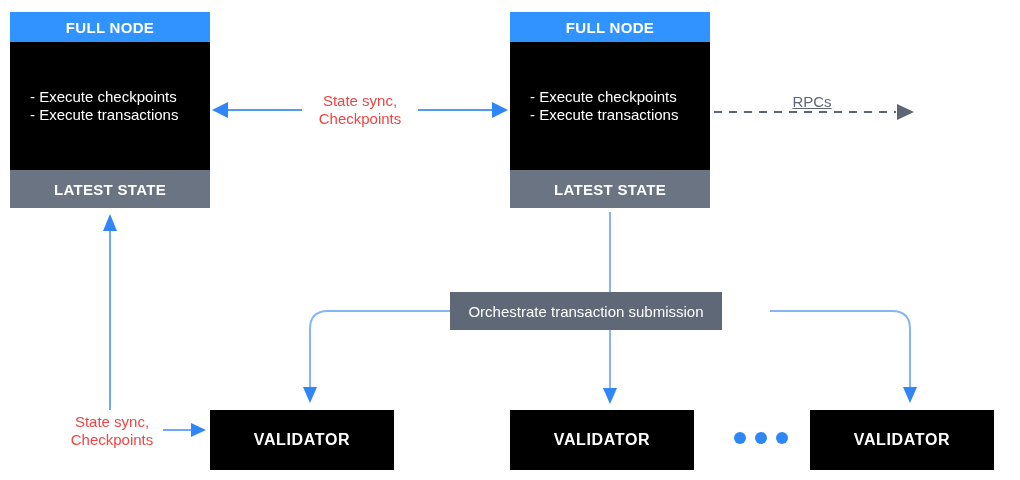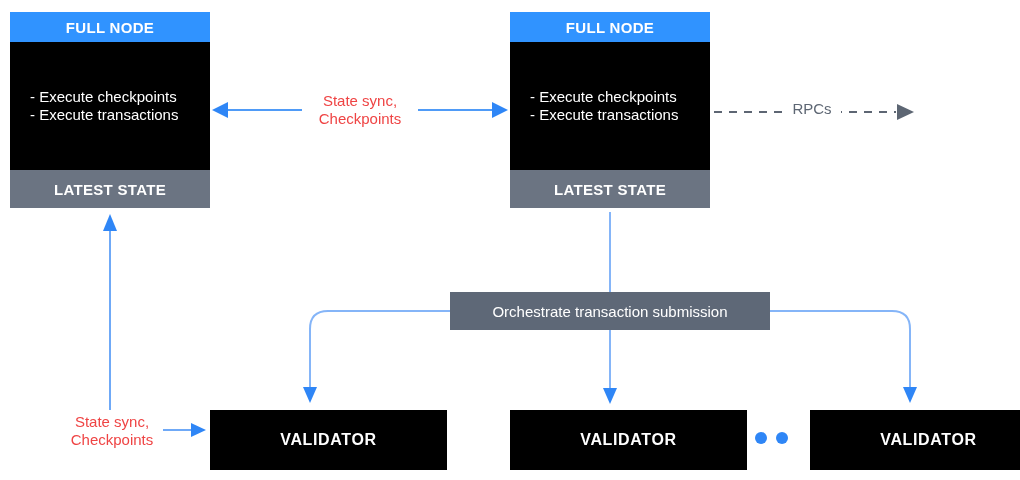--- a/index.html
+++ b/index.html
@@ -13,25 +13,25 @@
   .full-node{position:absolute;top:12px;width:200px;height:196px;display:flex;flex-direction:column;}
   .fn-header{height:30px;background:#3093FF;color:#ffffff;font-weight:bold;font-size:15px;
              letter-spacing:.02em;display:flex;align-items:center;justify-content:center;}
   .fn-body{flex:1;background:#000000;color:#ffffff;font-size:15px;display:flex;flex-direction:column;
            justify-content:center;padding-left:20px;}
   .fn-item{line-height:18px;}
   .fn-footer{height:38px;background:#6B7482;color:#ffffff;font-weight:bold;font-size:15px;
              letter-spacing:.02em;display:flex;align-items:center;justify-content:center;}
 
   
-  .validator{position:absolute;top:410px;width:237px;height:60px;background:#000000;color:#ffffff;
+  .validator{position:absolute;top:410px;width:184px;height:60px;background:#000000;color:#ffffff;
              font-size:16px;font-weight:bold;letter-spacing:.04em;display:flex;align-items:center;justify-content:center;}
 
   
-  .orchestrate{position:absolute;left:450px;top:292px;width:320px;height:38px;background:#5E6877;
+  .orchestrate{position:absolute;left:450px;top:292px;width:272px;height:38px;background:#5E6877;
                color:#ffffff;font-size:15px;display:flex;align-items:center;justify-content:center;}
 
   
   .lbl{position:absolute;text-align:center;font-size:15px;line-height:18px;}
   .lbl-blue{color:#ef4444;}
   .lbl-mask{background:#ffffff;}
   .lbl-rpc{color:#5D6673;}
 </style>
 </head>
 <body>
@@ -105,20 +105,20 @@
 
   <div class="validator" style="left:210px;">VALIDATOR</div>
   <div class="validator" style="left:510px;">VALIDATOR</div>
   <div class="validator" style="left:810px;">VALIDATOR</div>
 
   <div class="lbl lbl-blue lbl-mask" style="left:302px;top:92px;width:116px;">
     <div>State sync,</div>
     <div>Checkpoints</div>
   </div>
 
-  <div class="lbl lbl-rpc lbl-mask" style="left:783px;top:100px;width:58px;">RPCs</div>
+  <div class="lbl lbl-rpc lbl-mask" style="left:783px;top:93px;width:58px;text-decoration:underline;">RPCs</div>
 
   <div class="lbl lbl-blue" style="left:52px;top:413px;width:120px;">
     <div>State sync,</div>
     <div>Checkpoints</div>
   </div>
 
 </div>
 
 </body></html>

